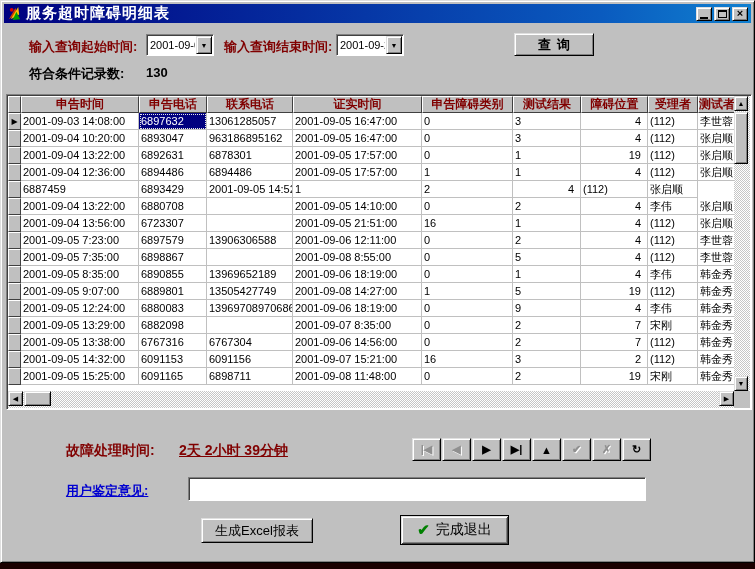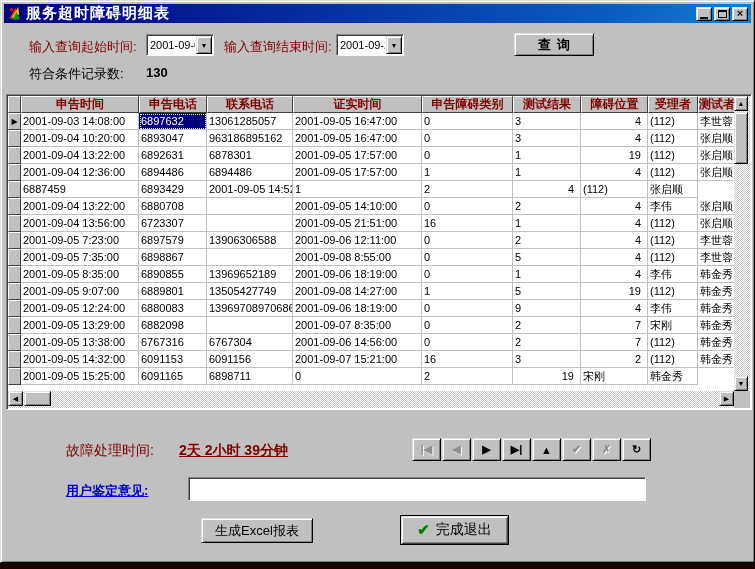--- a/index.html
+++ b/index.html
@@ -16,21 +16,21 @@
   .app-icon { width:15px; height:15px; margin-right:4px; flex:0 0 auto; }
   .title-text { color:#fff; font-size:15px; font-weight:bold; letter-spacing:1px; flex:1 1 auto; white-space:nowrap; }
   .winbtns { display:flex; gap:2px; }
   .winbtn { width:16px; height:14px; background:#c0c0c0; border:1px solid; border-color:#dfdfdf #000 #000 #dfdfdf;
     box-shadow: inset 1px 1px 0 #fff, inset -1px -1px 0 #808080;
     display:flex; align-items:center; justify-content:center; font-size:10px; font-weight:bold; color:#000; cursor:default; }
   .min-glyph { display:block; width:8px; height:2px; background:#000; margin-top:8px; }
   .max-glyph { display:block; width:9px; height:8px; border:1px solid #000; border-top:2px solid #000; }
   .close-glyph { font-size:11px; line-height:11px; }
 
-  .lbl { position:absolute; font-size:13px; font-weight:normal; color:#800000; white-space:nowrap; }
+  .lbl { position:absolute; font-size:13px; font-weight:bold; color:#800000; white-space:nowrap; }
   .lbl-black { color:#000; }
   .count-val { position:absolute; font-size:13px; font-weight:bold; color:#000000; }
 
   .field { background:#fff; border:1px solid; border-color:#808080 #fff #fff #808080; box-shadow: inset 1px 1px 0 #404040; }
   .combo { position:absolute; width:68px; height:22px; display:flex; align-items:stretch; }
   .combo-text { flex:1; font-size:11px; color:#000; display:flex; align-items:center; padding-left:3px; white-space:nowrap; overflow:hidden; }
   .combo-btn { width:16px; margin:1px; background:#c0c0c0; border:1px solid; border-color:#dfdfdf #000 #000 #dfdfdf;
     box-shadow: inset 1px 1px 0 #fff, inset -1px -1px 0 #808080; display:flex; align-items:center; justify-content:center;
     font-size:7px; color:#000; }
 
@@ -317,20 +317,21 @@
           <div class="cell c5">3</div>
           <div class="cell c6">2</div>
           <div class="cell c7">(112)</div>
           <div class="cell c8">韩金秀</div>
         </div>
         <div class="grow">
           <div class="cell ind"></div>
           <div class="cell c0">2001-09-05 15:25:00</div>
           <div class="cell c1">6091165</div>
           <div class="cell c2">6898711</div>
+          <div class="cell c3">2001-09-08 11:48:00</div>
           <div class="cell c4">0</div>
           <div class="cell c5">2</div>
           <div class="cell c6">19</div>
           <div class="cell c7">宋刚</div>
           <div class="cell c8">韩金秀</div>
         </div>
       </div>
 
     <div class="vscroll">
       <div class="sbtn" style="left:0; top:0; width:14px; height:15px;">

